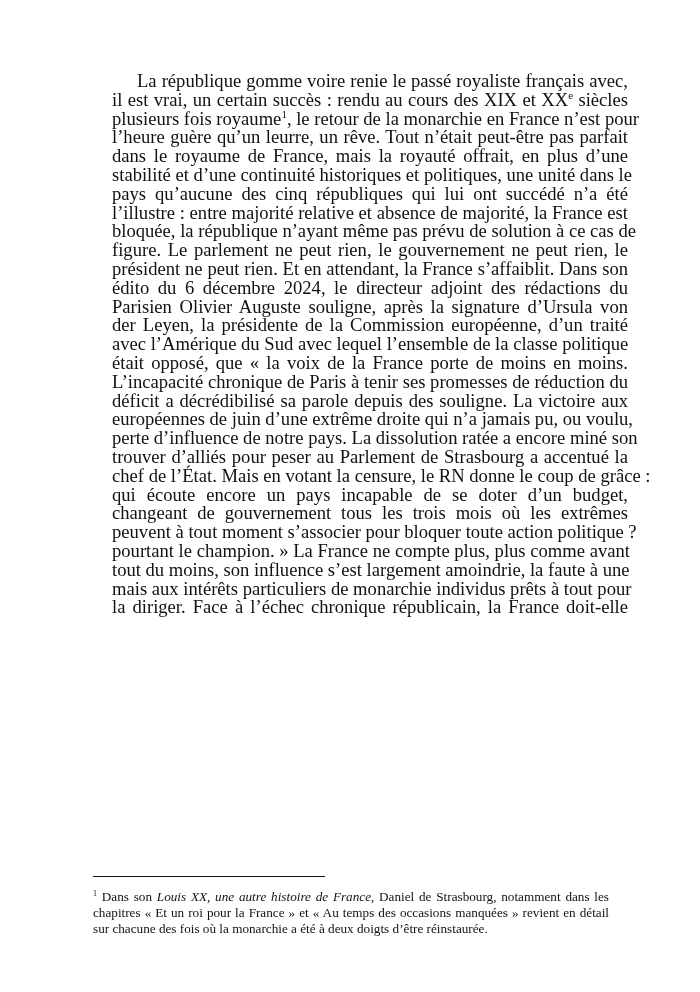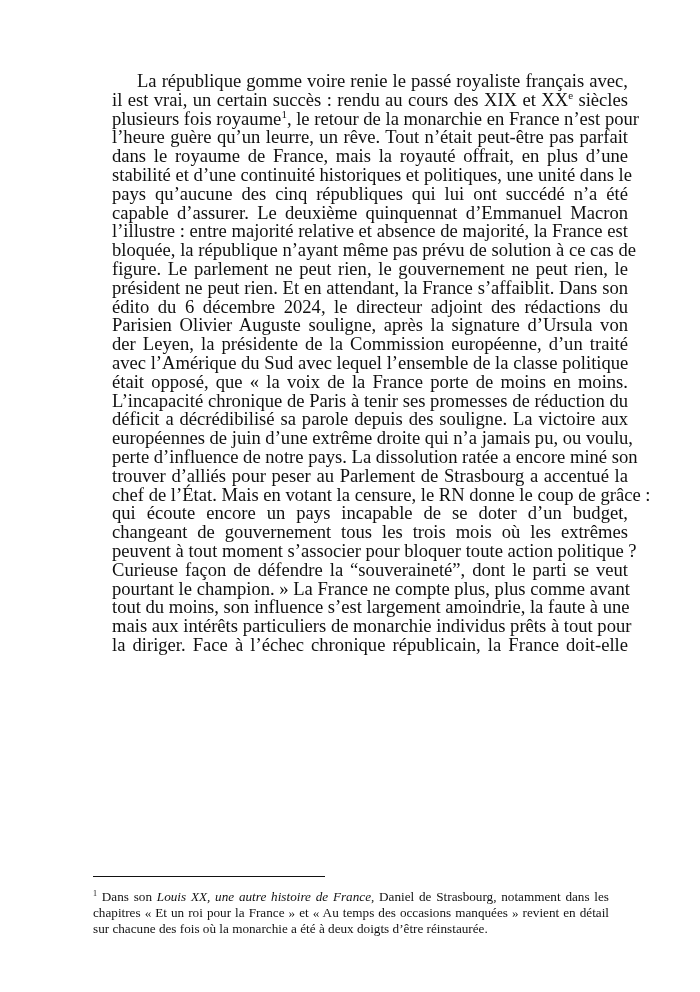--- a/index.html
+++ b/index.html
@@ -34,40 +34,38 @@
 
 <div class="page">
   <div class="body-text">
     <span class="line first">La république gomme voire renie le passé royaliste français avec,</span>
     <span class="line"><span>il est vrai, un certain succès : rendu au cours des XIX et XX</span><sup>e</sup><span> siècles</span></span>
     <span class="line"><span>plusieurs fois royaume</span><sup>1</sup><span>, le retour de la monarchie en France n’est pour</span></span>
     <span class="line">l’heure guère qu’un leurre, un rêve. Tout n’était peut-être pas parfait</span>
     <span class="line">dans le royaume de France, mais la royauté offrait, en plus d’une</span>
     <span class="line">stabilité et d’une continuité historiques et politiques, une unité dans le</span>
     <span class="line">pays qu’aucune des cinq républiques qui lui ont succédé n’a été</span>
-    <span class="line">capable d’assurer. Le deuxième quinquennat d’Emmanuel Macron</span>
     <span class="line">l’illustre : entre majorité relative et absence de majorité, la France est</span>
     <span class="line">bloquée, la république n’ayant même pas prévu de solution à ce cas de</span>
     <span class="line">figure. Le parlement ne peut rien, le gouvernement ne peut rien, le</span>
     <span class="line">président ne peut rien. Et en attendant, la France s’affaiblit. Dans son</span>
     <span class="line">édito du 6 décembre 2024, le directeur adjoint des rédactions du</span>
     <span class="line">Parisien Olivier Auguste souligne, après la signature d’Ursula von</span>
     <span class="line">der Leyen, la présidente de la Commission européenne, d’un traité</span>
     <span class="line">avec l’Amérique du Sud avec lequel l’ensemble de la classe politique</span>
     <span class="line">était opposé, que « la voix de la France porte de moins en moins.</span>
     <span class="line">L’incapacité chronique de Paris à tenir ses promesses de réduction du</span>
     <span class="line">déficit a décrédibilisé sa parole depuis des souligne. La victoire aux</span>
     <span class="line">européennes de juin d’une extrême droite qui n’a jamais pu, ou voulu,</span>
     <span class="line">perte d’influence de notre pays. La dissolution ratée a encore miné son</span>
     <span class="line">trouver d’alliés pour peser au Parlement de Strasbourg a accentué la</span>
     <span class="line">chef de l’État. Mais en votant la censure, le RN donne le coup de grâce :</span>
     <span class="line">qui écoute encore un pays incapable de se doter d’un budget,</span>
     <span class="line">changeant de gouvernement tous les trois mois où les extrêmes</span>
     <span class="line">peuvent à tout moment s’associer pour bloquer toute action politique ?</span>
-    <span class="line">Curieuse façon de défendre la “souveraineté”, dont le parti se veut</span>
     <span class="line">pourtant le champion. » La France ne compte plus, plus comme avant</span>
     <span class="line">tout du moins, son influence s’est largement amoindrie, la faute à une</span>
     <span class="line">mais aux intérêts particuliers de monarchie individus prêts à tout pour</span>
     <span class="line">la diriger. Face à l’échec chronique républicain, la France doit-elle</span>
   </div>
 </div>
 
 <div class="fn-rule"></div>
 
 <div class="footnote">

